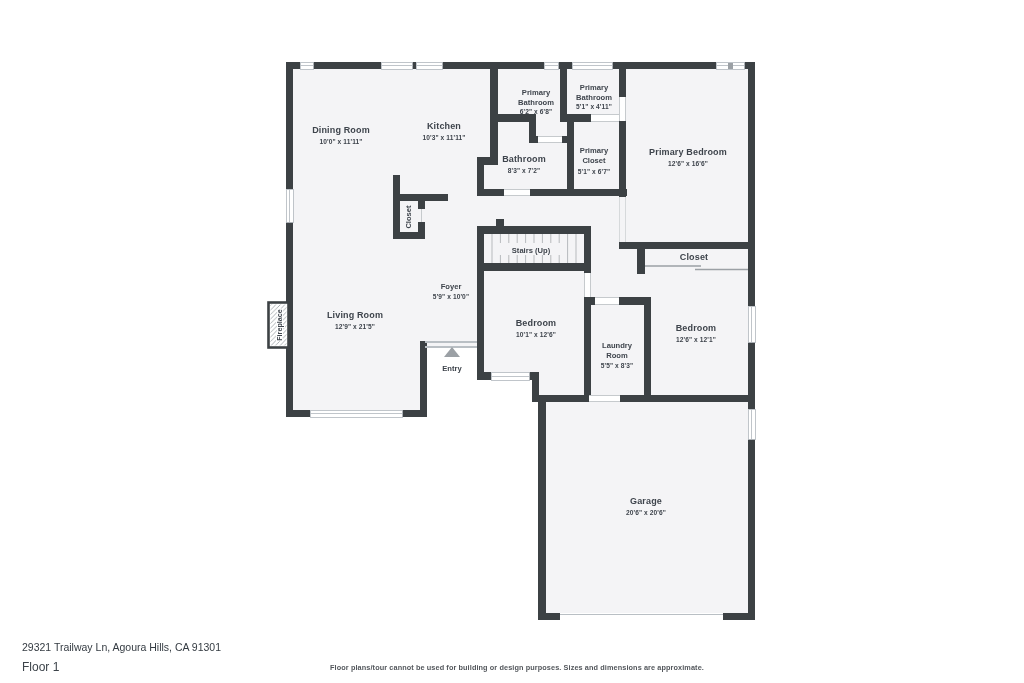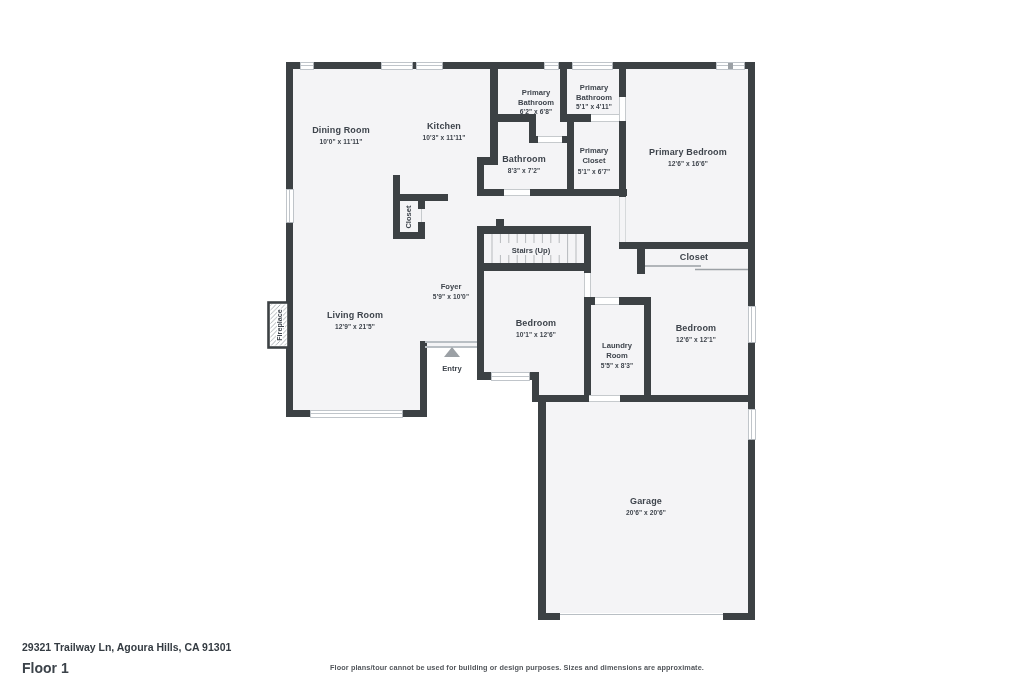--- a/index.html
+++ b/index.html
@@ -3,22 +3,22 @@
 <meta charset="utf-8">
 <style>
   html,body{margin:0;padding:0;background:#ffffff;}
   body{width:1024px;height:683px;position:relative;font-family:"Liberation Sans",sans-serif;overflow:hidden;}
   #plan-wrap{position:absolute;inset:0;}
   svg{display:block;}
   svg text{fill:#3e444c;font-family:"Liberation Sans","DejaVu Sans",sans-serif;font-weight:bold;}
   .room-name{font-size:9px;letter-spacing:.15px;}
   .room-dims{font-size:6.6px;letter-spacing:.1px;}
   .small-name{font-size:7.6px;}
-  .footer-address{position:absolute;left:22px;top:641px;font-size:10.5px;font-weight:bold;color:#343b42;}
-  .footer-floor{position:absolute;left:22px;top:660px;font-size:14px;font-weight:bold;color:#3c434a;}
+  .footer-address{position:absolute;left:22px;top:641px;font-size:10.5px;font-weight:normal;color:#343b42;}
+  .footer-floor{position:absolute;left:22px;top:660px;font-size:12px;font-weight:normal;color:#3c434a;}
   .footer-disclaimer{position:absolute;left:0;top:663px;width:1034px;text-align:center;font-size:7.3px;font-weight:bold;color:#53575c;letter-spacing:.1px;}
 </style>
 </head>
 <body>
 
 <div id="plan-wrap">
 <svg width="1024" height="683" viewBox="0 0 1024 683">
   <defs>
     <pattern id="hatch" patternUnits="userSpaceOnUse" width="4.5" height="4.5">
       <path d="M0,4.5 L4.5,0" stroke="#9aa0a5" stroke-width="0.8"></path>

